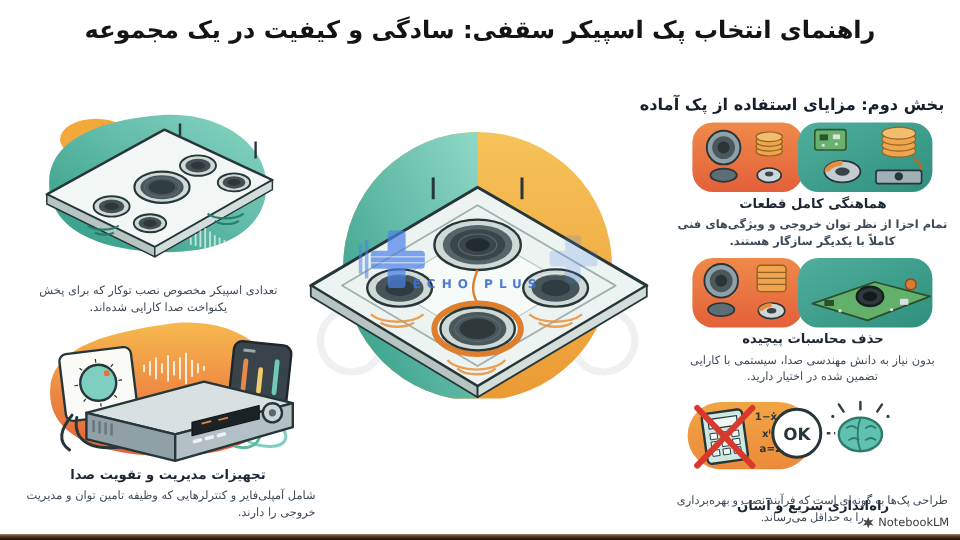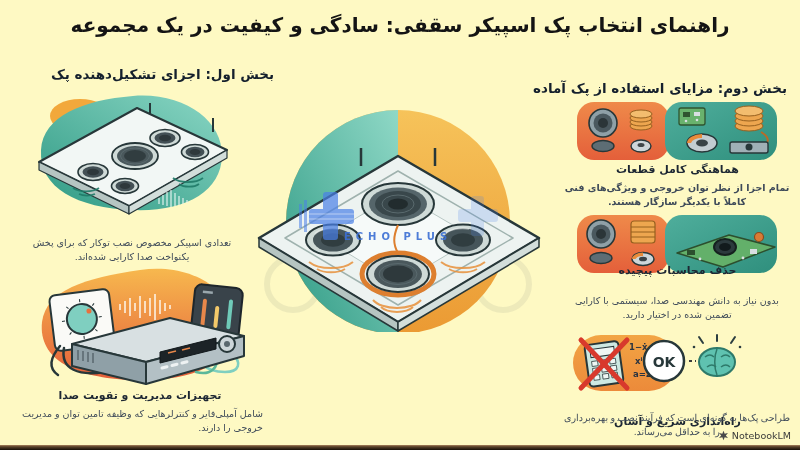--- a/index.html
+++ b/index.html
@@ -1,17 +1,17 @@
 <!DOCTYPE html>
 <html lang="fa"><head>
 <meta charset="utf-8">
 <style>
   html,body{margin:0;padding:0;background:#e9e9e9;}
   .canvas{
-    position:relative;width:800px;height:450px;background:#fef9c3;
+    position:relative;width:800px;height:450px;background:#ffffff;
     overflow:hidden;font-family:"DejaVu Sans",sans-serif;
   }
   .abs{position:absolute;}
   .title{
     top:13px;left:0;width:100%;text-align:center;
     font-size:20px;font-weight:700;color:#141414;direction:rtl;
   }
   .sec-h{
     font-size:13.5px;font-weight:700;color:#15202d;
     text-align:center;direction:rtl;
@@ -35,21 +35,20 @@
   }
   .nb-badge svg{display:block;}
 </style>
 </head>
 <body>
 
 <div class="canvas">
 
   <div class="abs title">راهنمای انتخاب پک اسپیکر سقفی: سادگی و کیفیت در یک مجموعه</div>
 
-  <div class="abs sec-h" style="left:25px;top:66px;width:275px;">بخش اول: اجزای تشکیل‌دهنده پک</div>
   <div class="abs sec-h" style="left:530px;top:80px;width:260px;">بخش دوم: مزایای استفاده از پک آماده</div>
 
   <div class="abs illus" style="left:25px;top:90px;width:215px;height:127px;">
     <svg viewBox="0 0 215 127">
       <defs>
         <linearGradient id="g4t" x1="0" y1="1" x2="1" y2="0">
           <stop offset="0" stop-color="#2f9a84"></stop>
             <stop offset="1" stop-color="#8ad6c4"></stop>
         </linearGradient>
       </defs>
@@ -360,21 +359,21 @@
         <ellipse cx="160" cy="34" rx="6" ry="4" fill="#121b1d"></ellipse>
         <rect x="122" y="37" width="8" height="5" fill="#2c4f2e"></rect>
         <rect x="185" y="36" width="7" height="5" fill="#d9dfe2"></rect>
         <circle cx="135" cy="46" r="1.4" fill="#d9dfe2"></circle>
           <circle cx="178" cy="45" r="1.4" fill="#d9dfe2"></circle>
         <circle cx="194" cy="24" r="4.5" fill="#d97b35" stroke="#8a4a1c" stroke-width="1.2"></circle>
       </g>
     </svg>
   </div>
 
-  <div class="abs blk-h" style="left:570px;top:264px;width:215px;text-align:center;">حذف محاسبات پیچیده</div>
+  <div class="abs blk-h" style="left:570px;top:276px;width:215px;text-align:center;">حذف محاسبات پیچیده</div>
   <div class="abs blk-d" style="left:563px;top:294px;width:228px;">بدون نیاز به دانش مهندسی صدا، سیستمی با کارایی تضمین شده در اختیار دارید.</div>
 
   <div class="abs illus" style="left:565px;top:330px;width:227px;height:63px;">
     <svg viewBox="0 0 227 63">
       <defs>
         <linearGradient id="g3o" x1="0" y1="0" x2="0" y2="1">
           <stop offset="0" stop-color="#f2a544"></stop>
             <stop offset="1" stop-color="#ec8a3a"></stop>
         </linearGradient>
       </defs>

